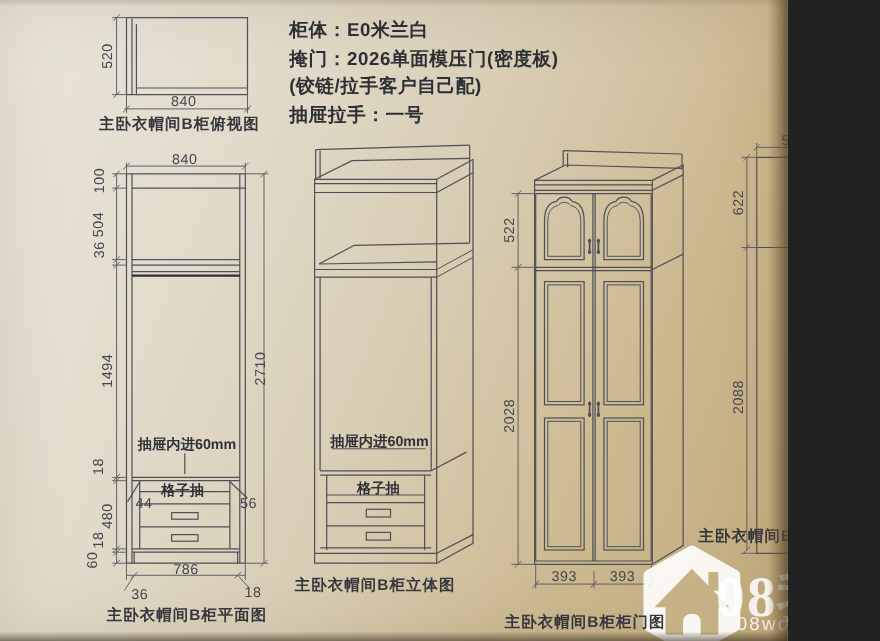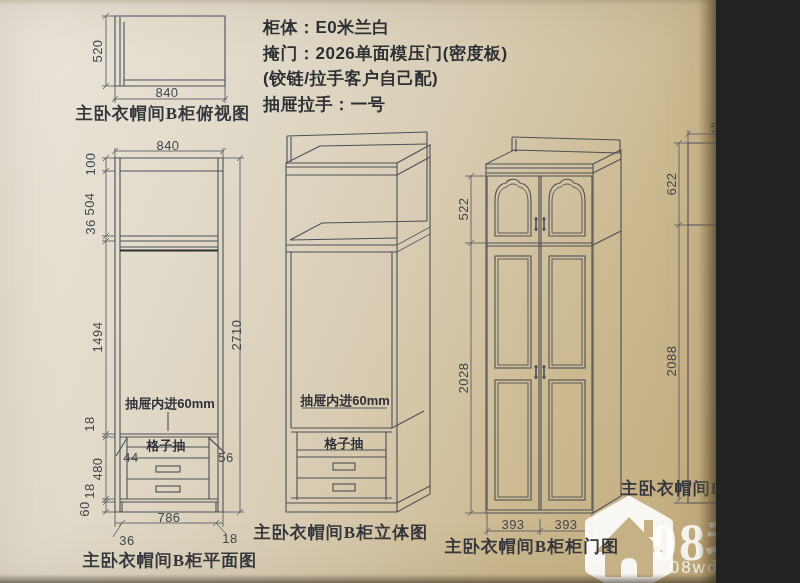--- a/index.html
+++ b/index.html
@@ -10,21 +10,21 @@
   #edge-right{position:absolute;right:0;top:0;width:18px;height:100%;
     background:linear-gradient(to right,rgba(120,100,66,0) 0%,rgba(115,95,60,.4) 45%,rgba(85,70,45,.78) 100%);}
   #edge-bottom{position:absolute;left:0;bottom:0;width:100%;height:9px;
     background:linear-gradient(to bottom,rgba(50,42,28,0),rgba(45,38,25,.55));}
   #edge-top{position:absolute;left:0;top:0;width:100%;height:6px;
     background:linear-gradient(to bottom,rgba(120,105,80,.22),rgba(120,105,80,0));}
   svg{position:absolute;left:0;top:0;}
   .lbl{position:absolute;transform:translate(-50%,-50%);font-size:13px;color:#45464e;
     white-space:nowrap;letter-spacing:.5px;}
   .rot{transform:translate(-50%,-50%) rotate(-90deg);}
-  .cap{font-size:17px;font-weight:700;color:#36373d;letter-spacing:1px;font-family:Liberation Serif, serif;}
+  .cap{font-size:14px;font-weight:700;color:#36373d;letter-spacing:1px;}
   .note{font-size:13px;font-weight:700;color:#303138;letter-spacing:0;}
   .hdr{position:absolute;left:263px;top:15px;font-size:17px;font-weight:700;color:#2e2f34;
     line-height:25.5px;letter-spacing:.5px;}
   .wm-brand{position:absolute;transform:translate(-50%,-50%);
     font-family:"Liberation Serif",serif;font-size:52px;font-weight:700;
     color:rgba(255,255,255,.85);white-space:nowrap;letter-spacing:2px;}
   .wm-site{position:absolute;transform:translate(-50%,-50%);
     font-size:17px;color:rgba(255,255,255,.82);letter-spacing:2px;white-space:nowrap;text-align:center;}
   .wm-bar{position:absolute;left:762px;top:506px;width:33px;height:13px;border-radius:7px;
     background:rgba(255,255,255,.85);}
@@ -223,21 +223,21 @@
   <span class="lbl cap" style="left:170px;top:560px">主卧衣帽间B柜平面图</span>
 
   <span class="lbl note" style="left:345px;top:401px">抽屉内进60mm</span>
   <span class="lbl note" style="left:344px;top:444px">格子抽</span>
   <span class="lbl cap" style="left:341px;top:532px">主卧衣帽间B柜立体图</span>
 
   <span class="lbl rot" style="left:463px;top:209px">522</span>
   <span class="lbl rot" style="left:463px;top:378px">2028</span>
   <span class="lbl" style="left:513px;top:524px">393</span>
   <span class="lbl" style="left:566px;top:524px">393</span>
-  <span class="lbl cap" style="left:532px;top:546px">主卧衣帽间B柜柜门图</span>
+  <span class="lbl cap" style="left:532px;top:566px">主卧衣帽间B柜柜门图</span>
 
   <span class="lbl" style="left:722px;top:127px">520</span>
   <span class="lbl rot" style="left:671px;top:184px">622</span>
   <span class="lbl rot" style="left:671px;top:361px">2088</span>
   <span class="lbl cap" style="left:708px;top:488px">主卧衣帽间B柜侧视图</span>
 
   <div class="wm-bar"></div>
   <span class="wm-brand" style="left:733px;top:543px">08我家</span>
   <span class="wm-site" style="left:728px;top:568px">08wojia.com</span>
 

